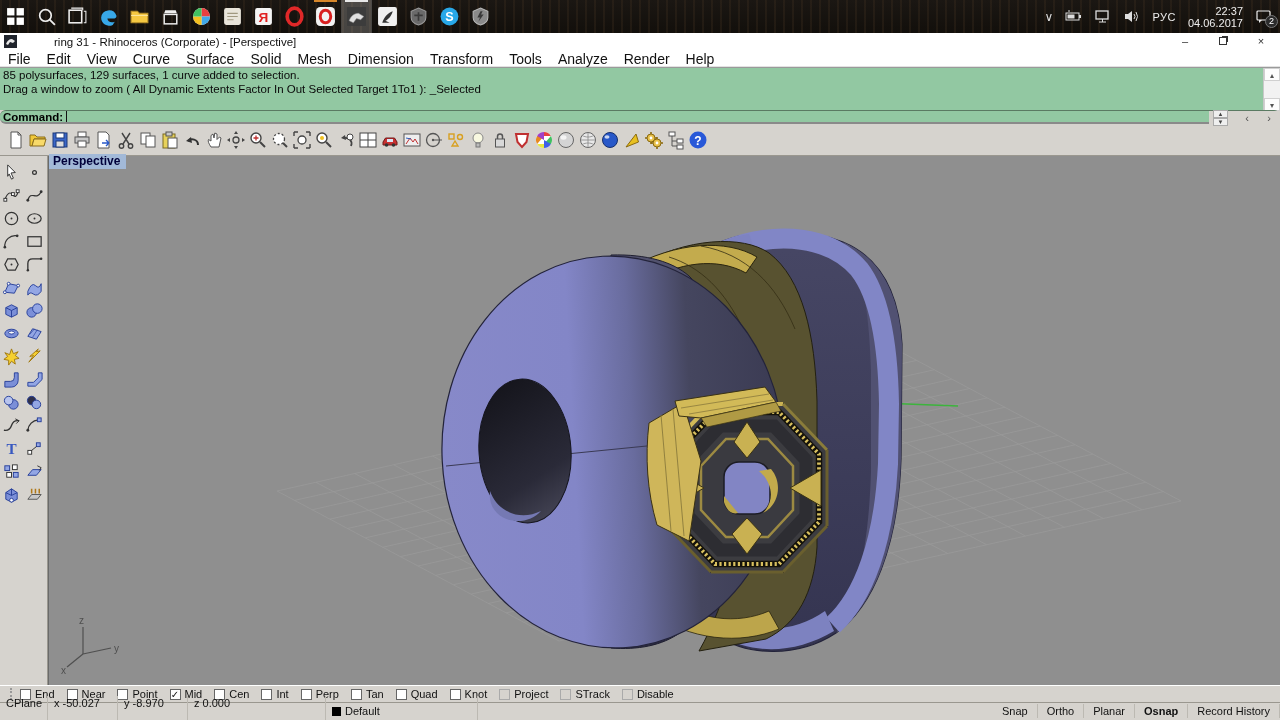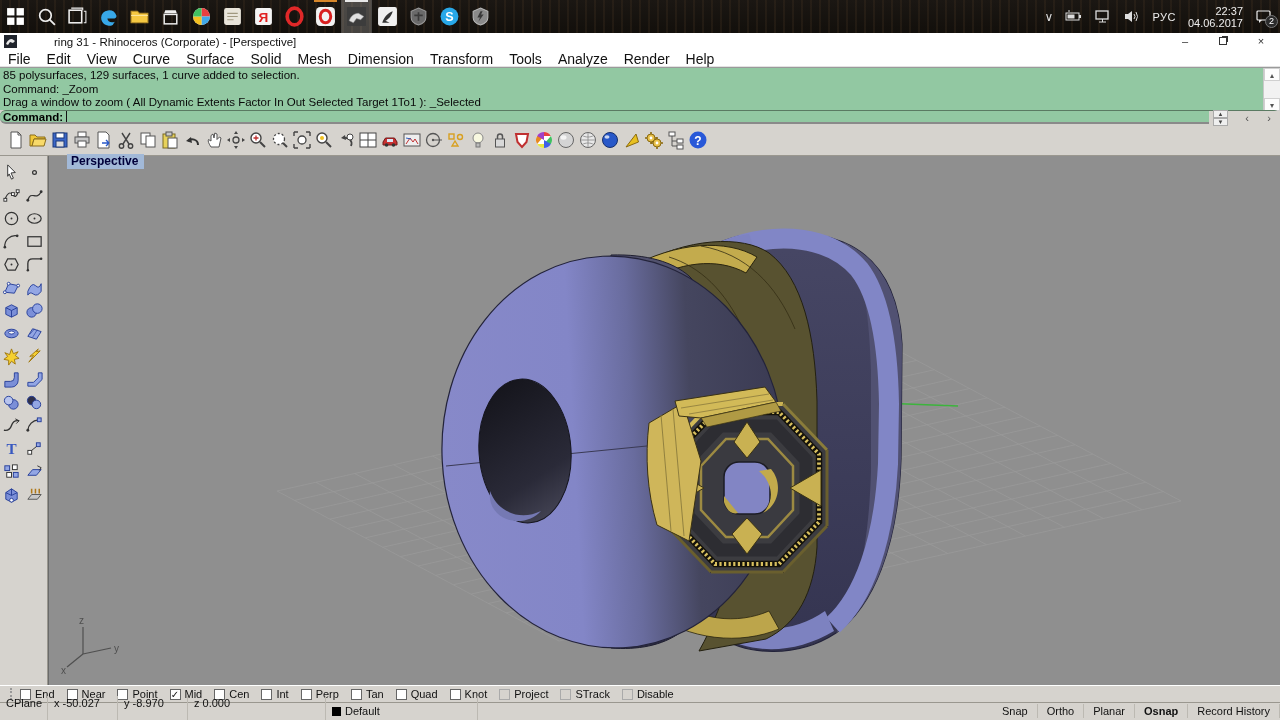--- a/index.html
+++ b/index.html
@@ -55,21 +55,21 @@
   .tool-btn svg { width:20px; height:20px; }
 
   .main { display:flex; height:529px; }
   .sidebar { width:48px; background:#d6d3ce; border-right:1px solid #9a978f; padding-top:5px;
     display:grid; grid-template-columns:23px 23px; align-content:start; }
   .side-btn { width:23px; height:23px; display:flex; align-items:center; justify-content:center; cursor:pointer; border:1px solid transparent; }
   .side-btn svg { width:19px; height:19px; }
 
   
   .viewport { position:relative; width:1232px; height:529px; background:#8f8f8f; border-left:1px solid #6a6a6a; }
-  .vp-label { position:absolute; left:18px; top:-2px; background:#a2b9d8; color:#00003a; font-weight:bold;
+  .vp-label { position:absolute; left:0; top:-2px; background:#a2b9d8; color:#00003a; font-weight:bold;
     font-size:12px; padding:0 6px 1px 4px; cursor:pointer; z-index:2; }
   .viewport svg.scene { position:absolute; inset:0; }
 
   
   .osnap { height:18px; background:#d6d3ce; border-top:1px solid #fff; border-bottom:1px solid #9a978f;
     display:flex; align-items:center; font-size:11px; color:#111; padding-left:10px; }
   .osnap .grip { width:4px; height:12px; border-left:2px dotted #999; margin-right:6px; }
   .os-item { display:flex; align-items:center; margin-right:12px; cursor:pointer; }
   .os-item .box { width:11px; height:11px; background:#fff; border:1px solid #666; margin-right:4px;
     font-size:10px; line-height:10px; text-align:center; color:#111; }
@@ -253,21 +253,20 @@
     <span>Render</span>
     <span>Help</span>
   </div>
 
 <div class="cmd-history" id="cmd-history">
   <div class="cmd-scroll">
     <span>▴</span>
     <span>▾</span>
   </div>
 <div>85 polysurfaces, 129 surfaces, 1 curve added to selection.</div>
-    <div>Command: _Zoom</div>
     <div>Drag a window to zoom ( All  Dynamic  Extents  Factor  In  Out  Selected  Target  1To1 ):  _Selected</div>
   </div>
 <div class="cmd-prompt">
   <b>Command:</b>
   <span class="caret"></span>
   <div class="prompt-ctrls">
     <div class="spinner">
         <span>▲</span>
         <span>▼</span>
       </div>

